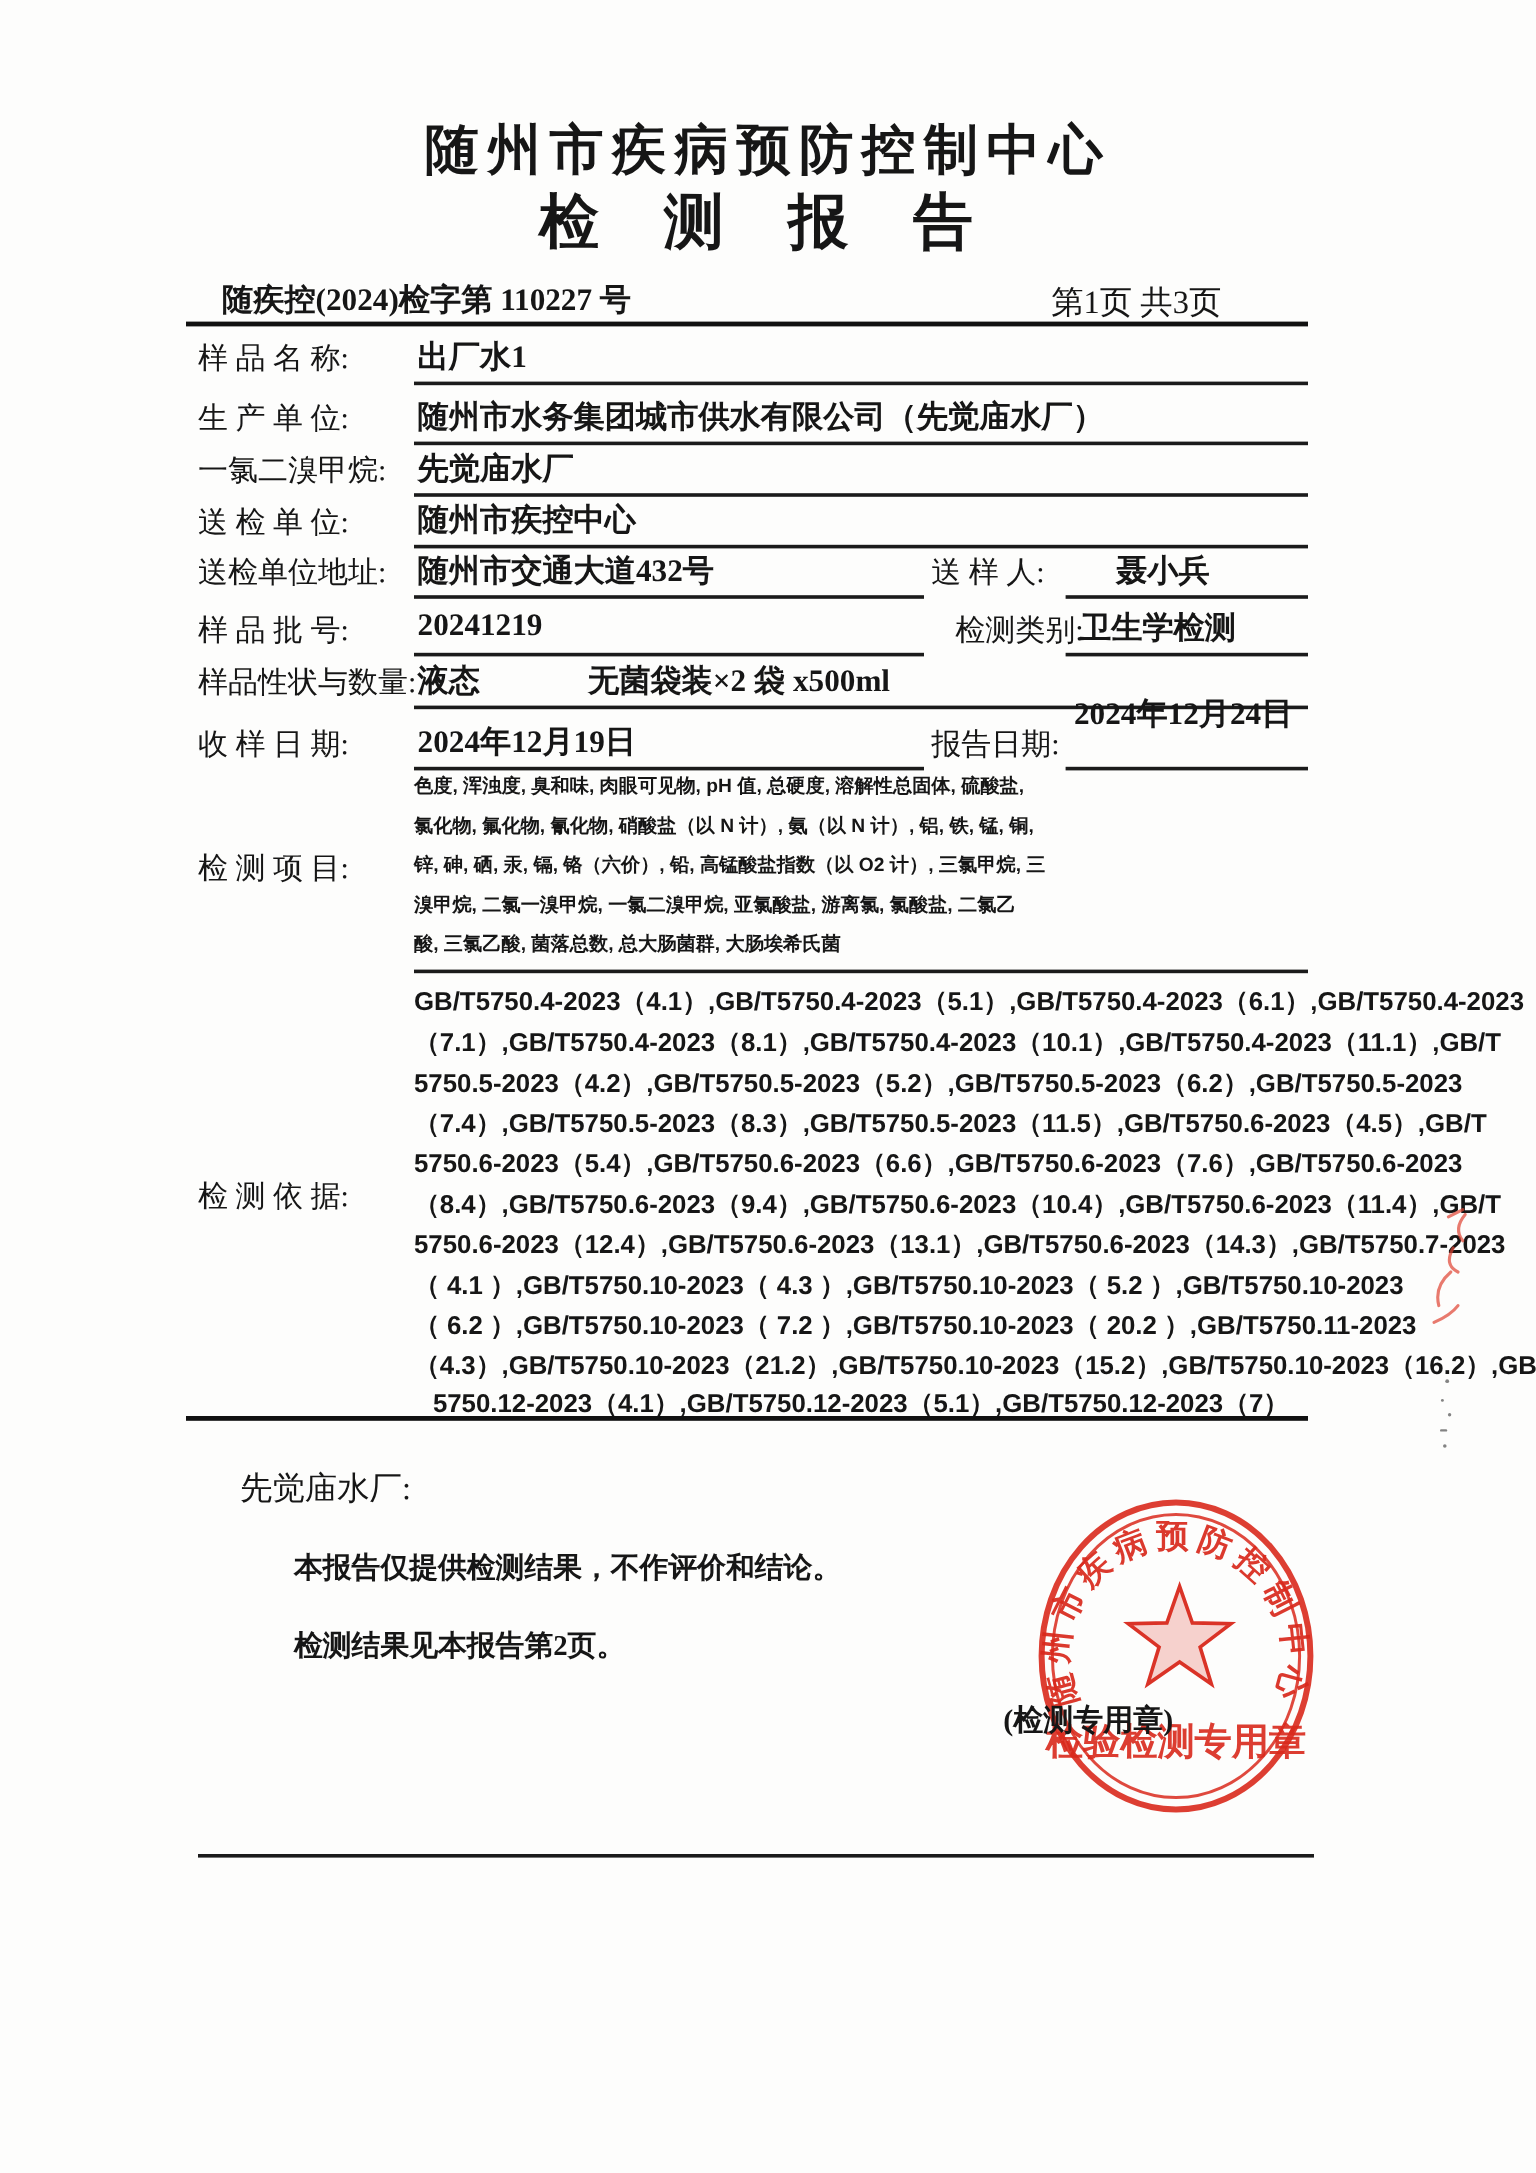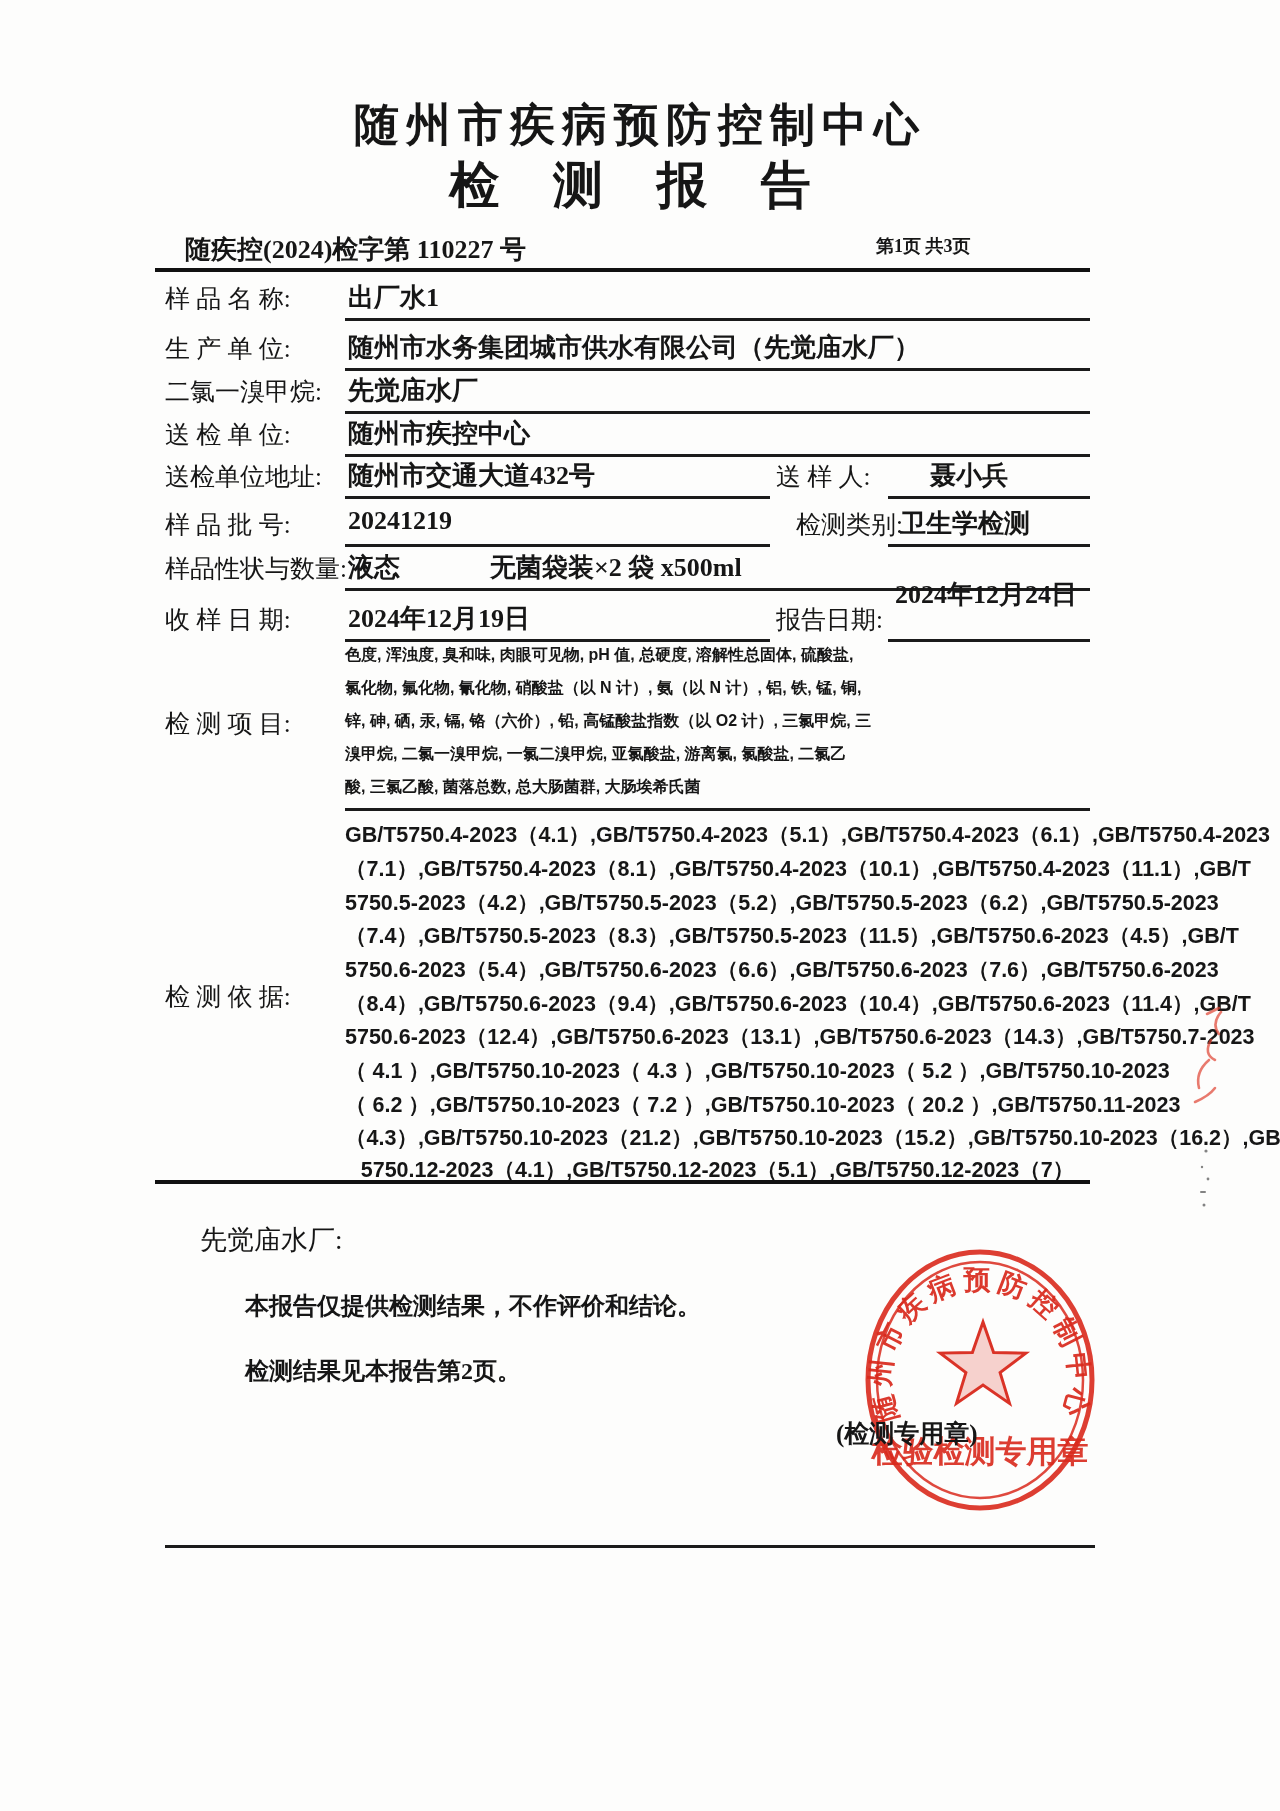--- a/index.html
+++ b/index.html
@@ -6,21 +6,21 @@
   .page{
     position:relative;width:1280px;height:1811px;margin:0 auto;
     background:#fdfdfc;color:#161616;overflow:hidden;
     font-family:"Liberation Serif","DejaVu Serif",serif;
   }
   .abs{position:absolute;white-space:nowrap;}
   .title{left:0;right:0;text-align:center;font-size:45px;font-weight:700;letter-spacing:7px;}
   .subtitle{left:0;right:0;text-align:center;font-size:50px;font-weight:700;letter-spacing:20px;
     font-family:"Liberation Sans","DejaVu Sans",sans-serif;}
   .docno{font-size:26px;font-weight:700;}
-  .pageinfo{font-size:18px;font-weight:700;}
+  .pageinfo{font-size:27px;font-weight:400;}
   .lbl{font-size:25px;font-weight:400;}
   .val{font-size:26px;font-weight:700;}
   .ul{background:#1b1b1b;height:3px;}
   .hr{background:#111;height:4px;}
   .itline{font-size:16px;font-weight:700;font-family:"Liberation Sans","DejaVu Sans",sans-serif;}
   .gbline{font-size:21.5px;font-weight:700;width:745px;text-align:center;
     font-family:Liberation Sans, sans-serif;}
   .stmt{font-size:24px;font-weight:600;}
   .sealnote{font-size:25px;font-weight:700;z-index:3;}
   svg text{font-family:"Liberation Serif","DejaVu Serif",serif;}
@@ -37,21 +37,21 @@
   <div class="abs hr" style="left:155px;top:268px;width:935px"></div>
 
   <div class="abs lbl" style="left:165px;top:282px">样 品 名 称:</div>
   <div class="abs val" style="left:348px;top:280px">出厂水1</div>
   <div class="abs ul" style="left:345px;top:318px;width:745px"></div>
 
   <div class="abs lbl" style="left:165px;top:332px">生 产 单 位:</div>
   <div class="abs val" style="left:348px;top:330px">随州市水务集团城市供水有限公司（先觉庙水厂）</div>
   <div class="abs ul" style="left:345px;top:368px;width:745px"></div>
 
-  <div class="abs lbl" style="left:165px;top:375px">二氯一溴甲烷:</div>
+  <div class="abs lbl" style="left:165px;top:375px">一氯二溴甲烷:</div>
   <div class="abs val" style="left:348px;top:373px">先觉庙水厂</div>
   <div class="abs ul" style="left:345px;top:411px;width:745px"></div>
 
   <div class="abs lbl" style="left:165px;top:418px">送 检 单 位:</div>
   <div class="abs val" style="left:348px;top:416px">随州市疾控中心</div>
   <div class="abs ul" style="left:345px;top:454px;width:745px"></div>
 
   <div class="abs lbl" style="left:165px;top:460px">送检单位地址:</div>
   <div class="abs val" style="left:348px;top:458px">随州市交通大道432号</div>
   <div class="abs ul" style="left:345px;top:496px;width:425px"></div>

